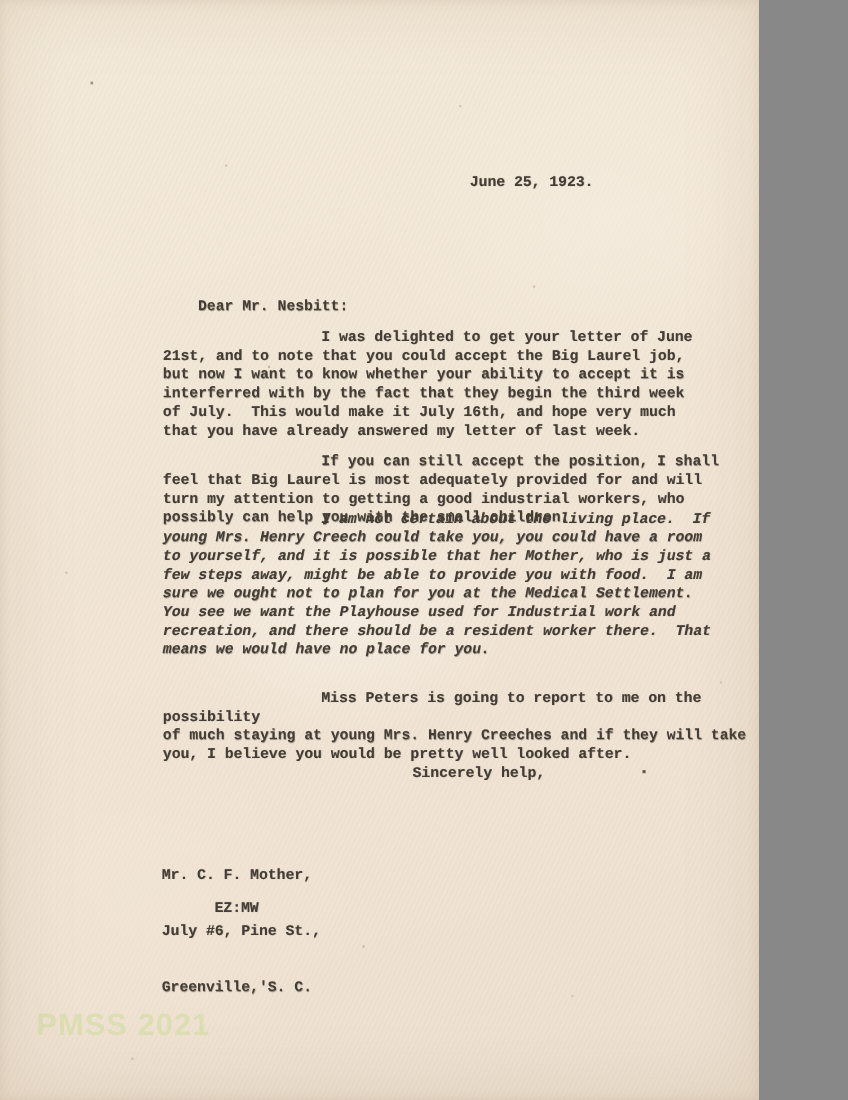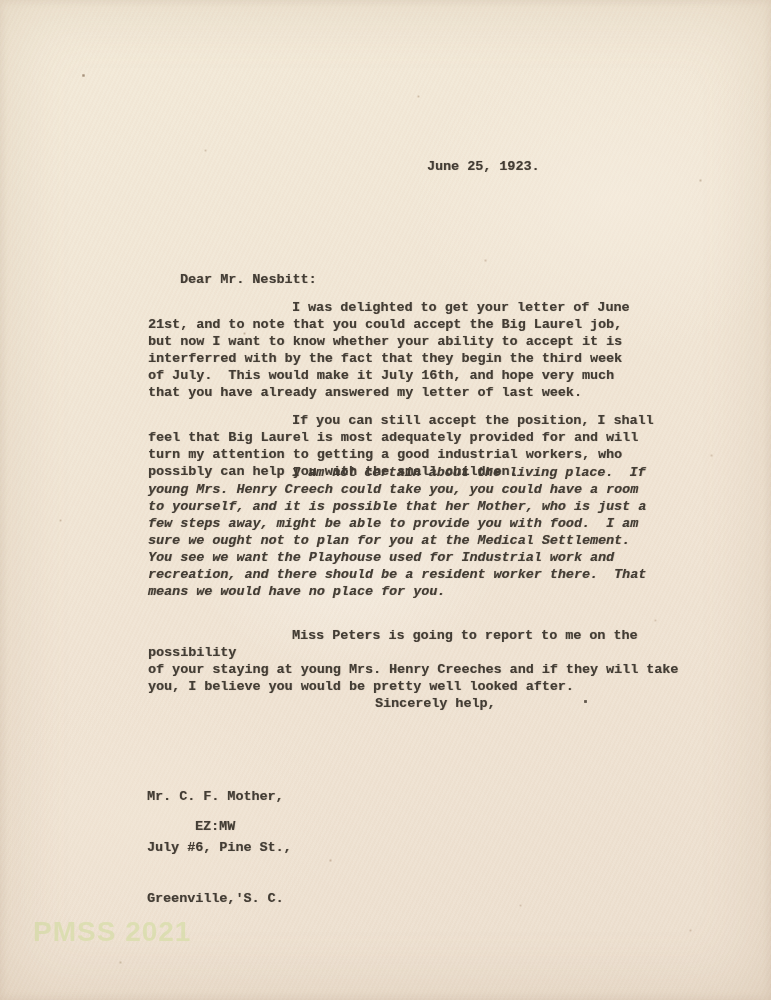--- a/index.html
+++ b/index.html
@@ -3,21 +3,21 @@
 <meta charset="utf-8">
 <style>
   html, body {
     margin: 0;
     padding: 0;
     background: #888;
     font-family: "Liberation Mono", "DejaVu Sans Mono", monospace;
   }
   .page {
     position: relative;
-    width: 771px;
+    width: 690px;
     height: 1000px;
     overflow: hidden;
     background-color: #f0e5d5;
     background-image:
       radial-gradient(220px 160px at 45% 56%, rgba(255,253,248,.35), rgba(255,253,248,0) 70%),
       radial-gradient(300px 220px at 80% 20%, rgba(247,239,226,.5), rgba(247,239,226,0) 70%),
       radial-gradient(260px 200px at 20% 82%, rgba(243,232,216,.4), rgba(243,232,216,0) 70%),
       repeating-linear-gradient(115deg, rgba(255,255,255,.035) 0 2px, rgba(190,160,130,.035) 2px 4px),
       linear-gradient(165deg, #f3ead9 0%, #f0e4d4 55%, #ecdfcf 100%);
   }
@@ -107,21 +107,21 @@
 possibly can help you with the small children.</div>
   <div class="typed para p3">I am not certain about the living place.  If
 young Mrs. Henry Creech could take you, you could have a room
 to yourself, and it is possible that her Mother, who is just a
 few steps away, might be able to provide you with food.  I am
 sure we ought not to plan for you at the Medical Settlement.
 You see we want the Playhouse used for Industrial work and
 recreation, and there should be a resident worker there.  That
 means we would have no place for you.</div>
   <div class="typed para p4">Miss Peters is going to report to me on the possibility
-of your staying at young Mrs. Henry Creeches and if they will take
+of much staying at young Mrs. Henry Creeches and if they will take
 you, I believe you would be pretty well looked after.</div>
 
   <div class="typed closing">Sincerely help,</div>
 
   <div class="typed addr">
     <div class="addr-line">Mr. C. F. Mother,</div>
     <div class="addr-line">July #6, Pine St.,</div>
     <div class="addr-line">Greenville,'S. C.</div>
   </div>
 

